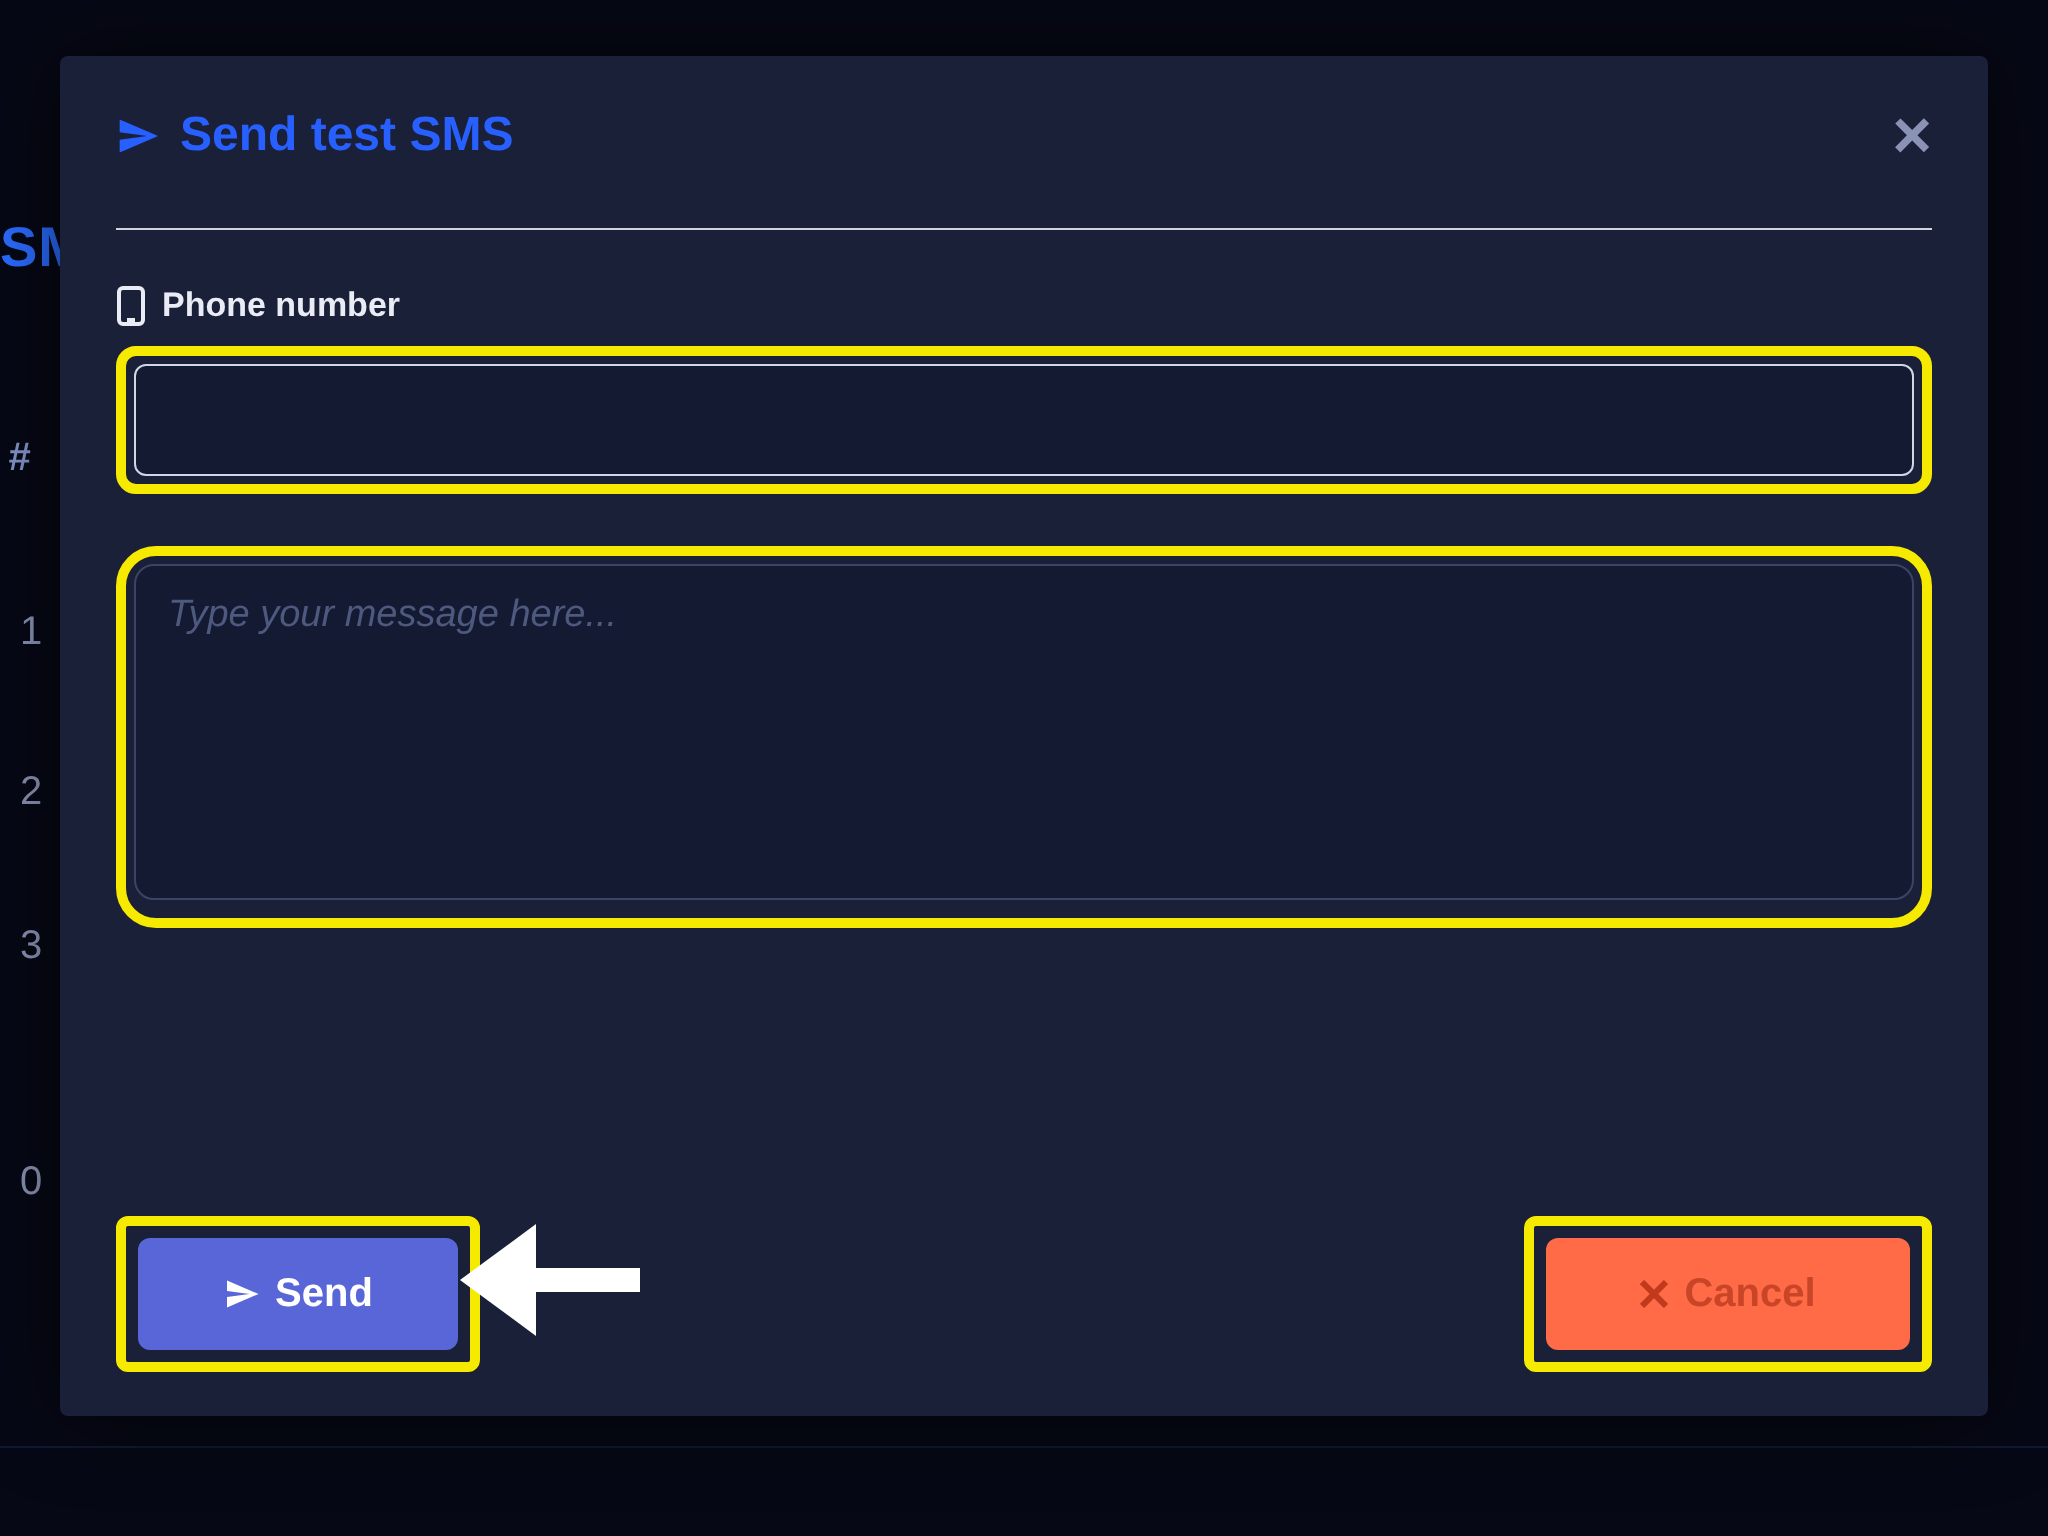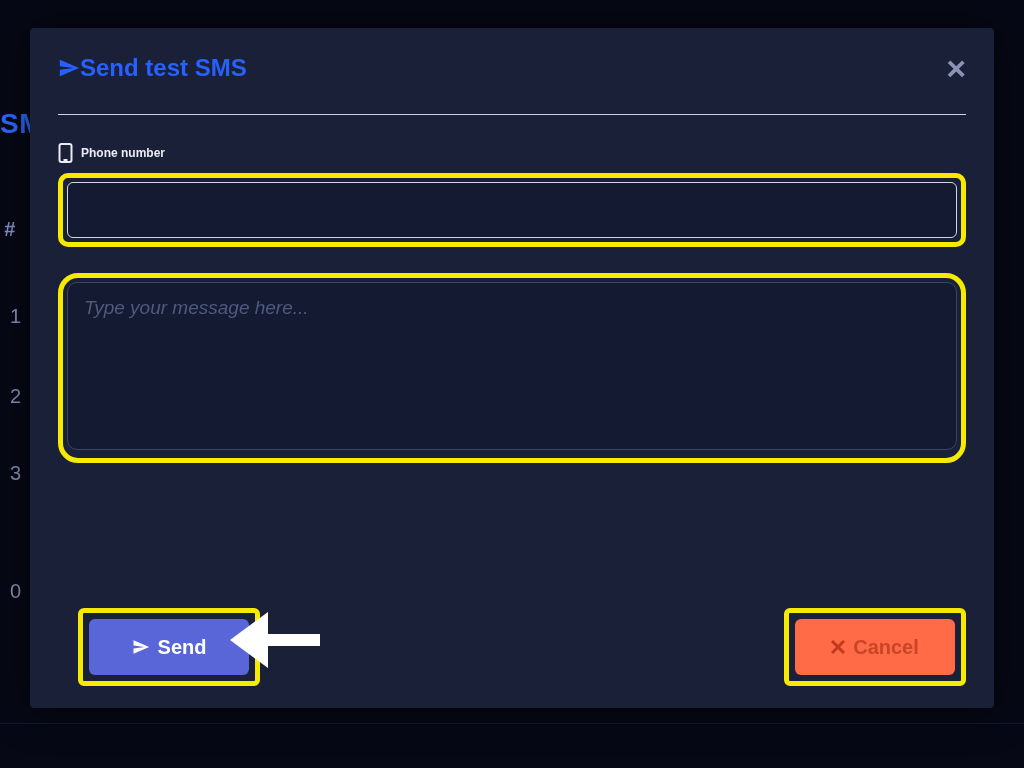--- a/index.html
+++ b/index.html
@@ -39,32 +39,32 @@
     box-shadow:0 0 40px rgba(0,0,0,.6);
     padding:26px 28px 20px 28px;
   }
   .modal-header{
     display:flex;align-items:center;justify-content:space-between;
     padding-bottom:32px;
     border-bottom:1px solid #cfd3de;
     margin-bottom:28px;
   }
   .modal-title{
-    display:flex;align-items:center;
+    display:flex;align-items:center;gap:10px;
     color:#2860ff;font-size:24px;font-weight:800;
   }
   .close-x{
     color:#8a93b5;font-size:34px;font-weight:900;cursor:pointer;line-height:.6;
     user-select:none;
   }
 
   .field-block{margin-bottom:26px;}
   .field-label{
     display:flex;align-items:center;gap:8px;
-    color:#e9ecf4;font-weight:800;font-size:12px;margin-bottom:10px;
+    color:#e9ecf4;font-weight:800;font-size:17px;margin-bottom:10px;
   }
 
   .hl{
     border:5px solid #f5ea00;
     border-radius:10px;
     padding:4px;
   }
   .input-phone{
     width:100%;
     height:56px;
@@ -93,25 +93,25 @@
     position:absolute;left:28px;right:28px;bottom:22px;
     display:flex;align-items:center;justify-content:space-between;
   }
   .btn{
     display:inline-flex;align-items:center;justify-content:center;gap:8px;
     height:56px;border:none;border-radius:6px;
     font-size:20px;font-weight:800;cursor:pointer;
     padding:0 22px;color:#fff;
   }
   .btn-send{background:#5866d8;width:160px;}
-  .btn-cancel{background:#ff6a47;width:160px;color:#c23a1e;}
+  .btn-cancel{background:#ff6a47;width:182px;color:#c23a1e;}
   .btn-cancel span.lbl{color:#c94527;}
   .btn-cancel .xicon{color:#c94527;}
 
-  .hl-btn{border:5px solid #f5ea00;border-radius:6px;padding:6px;margin-left:20px;}
+  .hl-btn{border:5px solid #f5ea00;border-radius:6px;padding:6px;}
   .hl-btn + .hl-btn{}
 
   
   .arrow{
     position:absolute;
     left:200px;
     bottom:40px;
     display:flex;align-items:center;
     pointer-events:none;
   }

